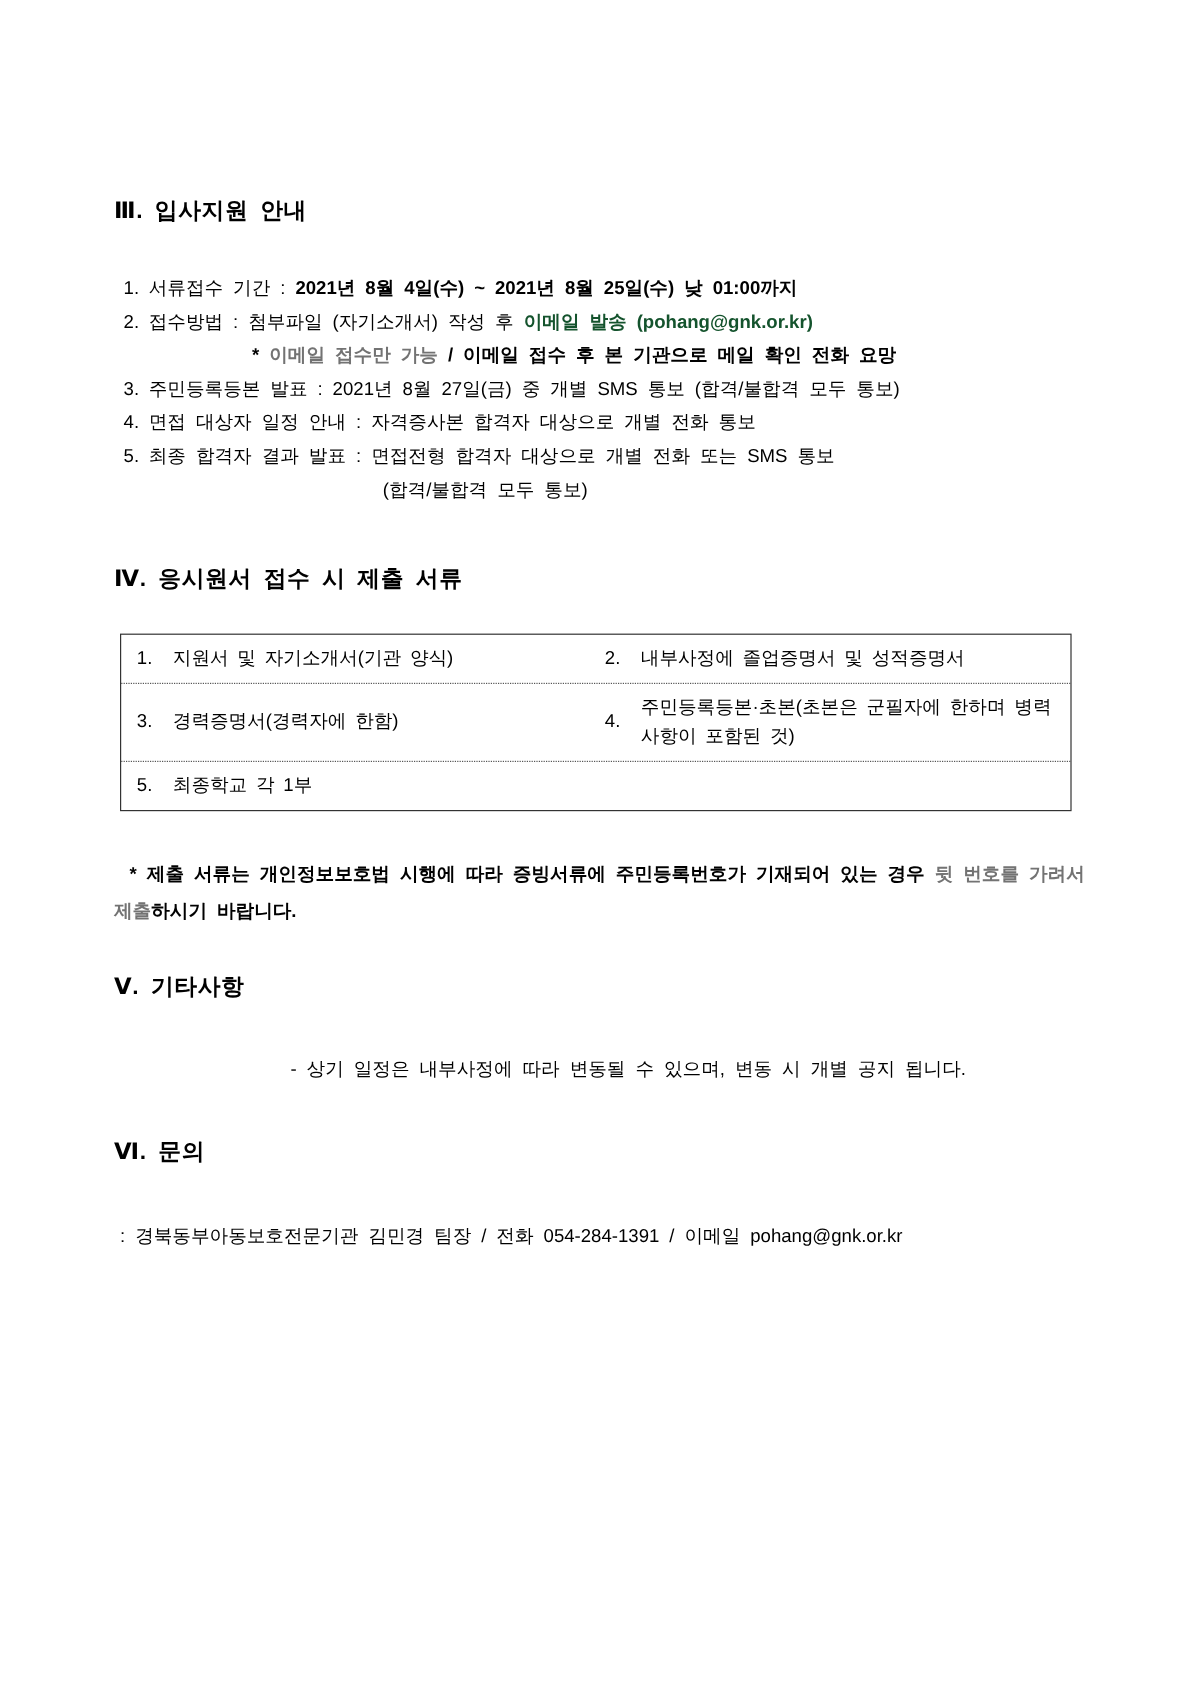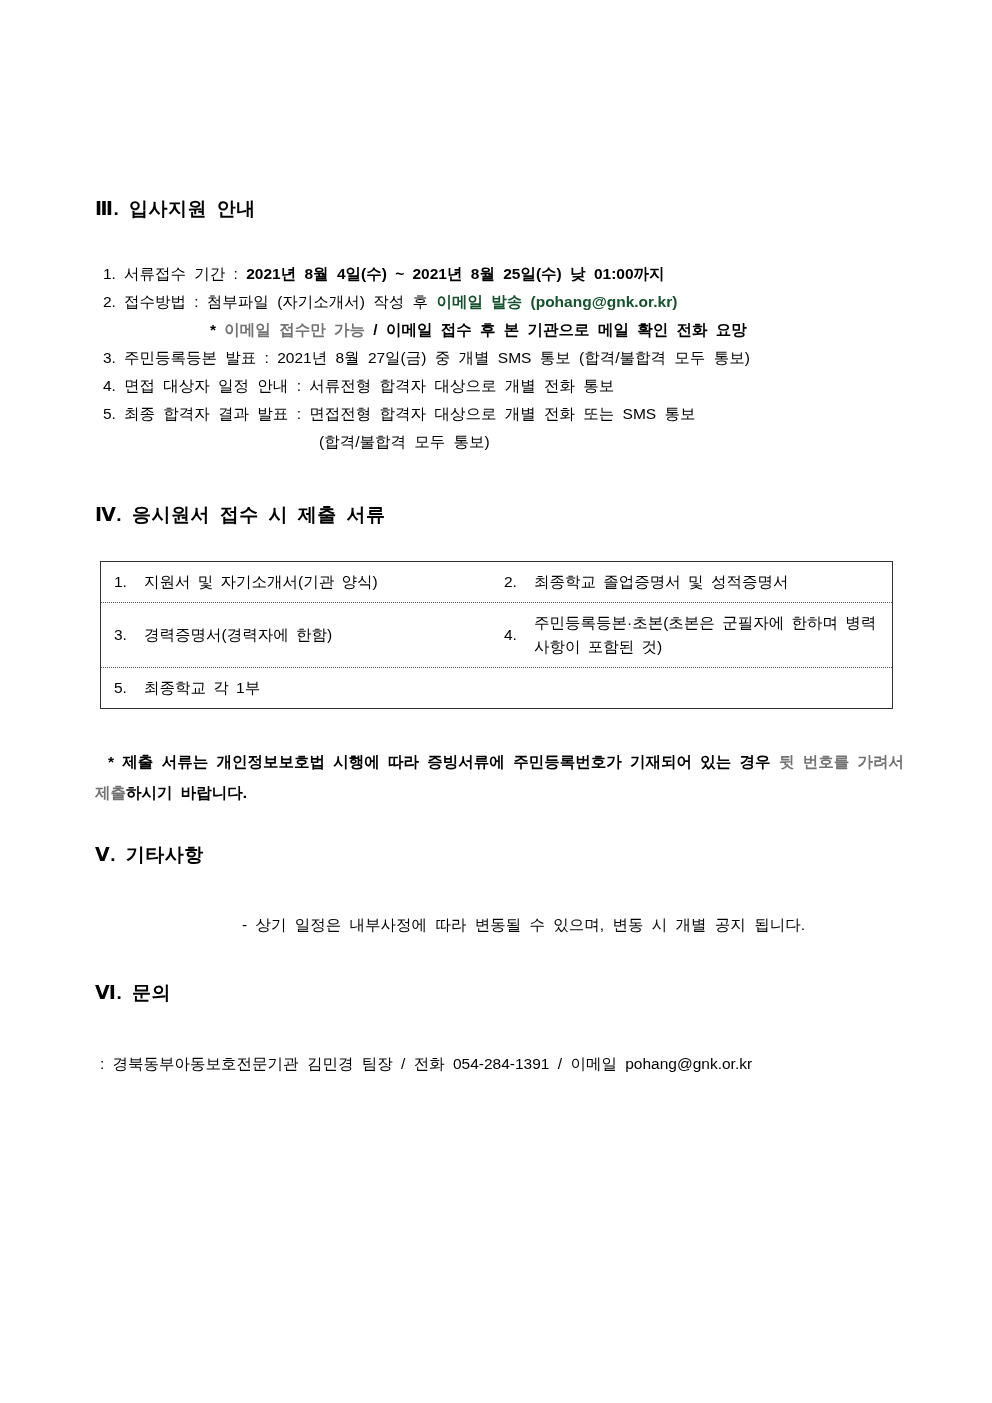--- a/index.html
+++ b/index.html
@@ -2,21 +2,21 @@
 <html><head>
 <meta charset="utf-8">
 <style>
   * { margin:0; padding:0; box-sizing:border-box; }
   html,body { background:#ffffff; }
   body {
     width:992px; height:1403px;
     font-family:"Liberation Sans","DejaVu Sans",sans-serif;
     color:#000; overflow:hidden;
   }
-  .page { padding:163px 48px 0 95px;margin-top:33px; }
+  .page { padding:163px 48px 0 95px; }
 
   h2.sec {
     font-size:19px; font-weight:bold; color:#000;
     letter-spacing:0.5px; word-spacing:4px;
   }
 
   .body-txt { font-size:15.5px; line-height:28px; word-spacing:4px; }
 
   .list { margin-top:38px; }
   .list .li { padding-left:8px; }
@@ -69,39 +69,39 @@
     <div class="li">
       <span class="num">2.</span><span>접수방법 : 첨부파일 (자기소개서) 작성 후 </span><span class="blue">이메일 발송</span><span class="blue"> (pohang@gnk.or.kr)</span>
     </div>
     <div class="star-line">
       <span>* </span><span class="red">이메일 접수만 가능</span><span> / 이메일 접수 후 본 기관으로 메일 확인 전화 요망</span>
     </div>
     <div class="li">
       <span class="num">3.</span><span>주민등록등본 발표 : 2021년 8월 27일(금) 중 개별 SMS 통보 (합격/불합격 모두 통보)</span>
     </div>
     <div class="li">
-      <span class="num">4.</span><span>면접 대상자 일정 안내 : 서류전형 합격자 대상으로 개별 전화 통보</span>
+      <span class="num">4.</span><span>면접 대상자 일정 안내 : 자격증사본 합격자 대상으로 개별 전화 통보</span>
     </div>
     <div class="li">
       <span class="num">5.</span><span>최종 합격자 결과 발표 : 면접전형 합격자 대상으로 개별 전화 또는 SMS 통보</span>
     </div>
     <div class="cont-line">(합격/불합격 모두 통보)</div>
   </div>
 
   <h2 class="sec sec4-head">Ⅳ. 응시원서 접수 시 제출 서류</h2>
 
   <div class="doc-table">
     <div class="t-row">
       <div class="t-cell left">
         <span class="t-num">1.</span>
         <span class="t-txt">지원서 및 자기소개서(기관 양식)</span>
       </div>
       <div class="t-cell right">
         <span class="t-num">2.</span>
-        <span class="t-txt">최종학교 졸업증명서 및 성적증명서</span>
+        <span class="t-txt">내부사정에 졸업증명서 및 성적증명서</span>
       </div>
     </div>
     <div class="t-row">
       <div class="t-cell left">
         <span class="t-num">3.</span>
         <span class="t-txt">경력증명서(경력자에 한함)</span>
       </div>
       <div class="t-cell right">
         <span class="t-num">4.</span>
         <span class="t-txt">주민등록등본·초본(초본은 군필자에 한하며 병력사항이 포함된 것)</span>

